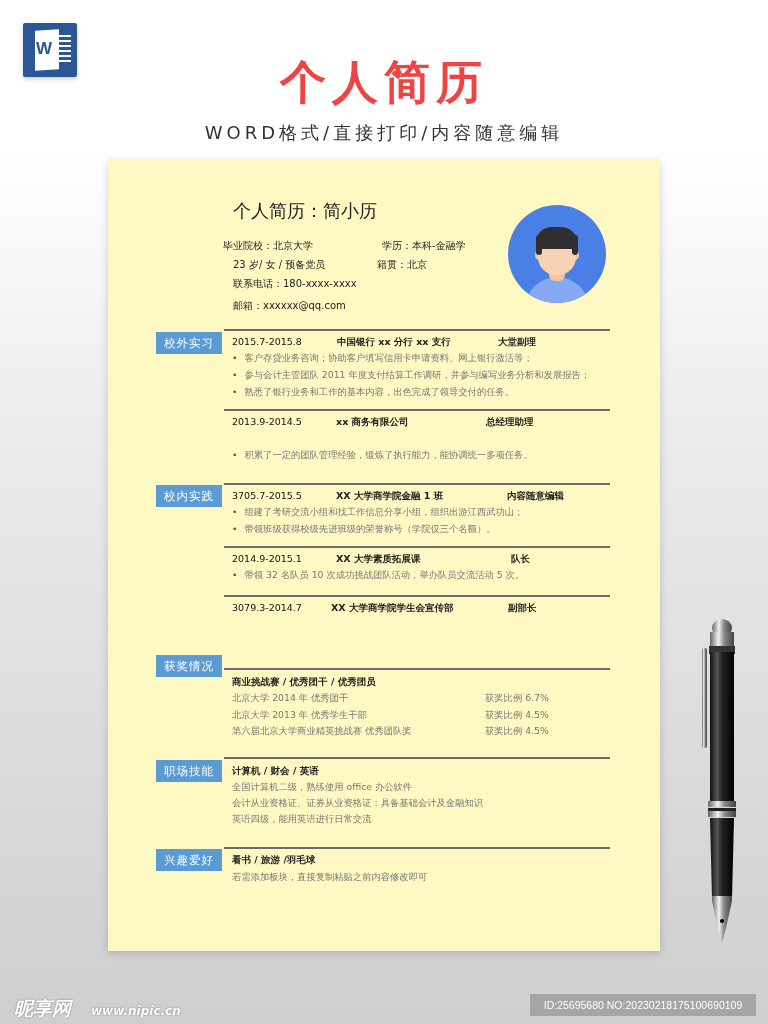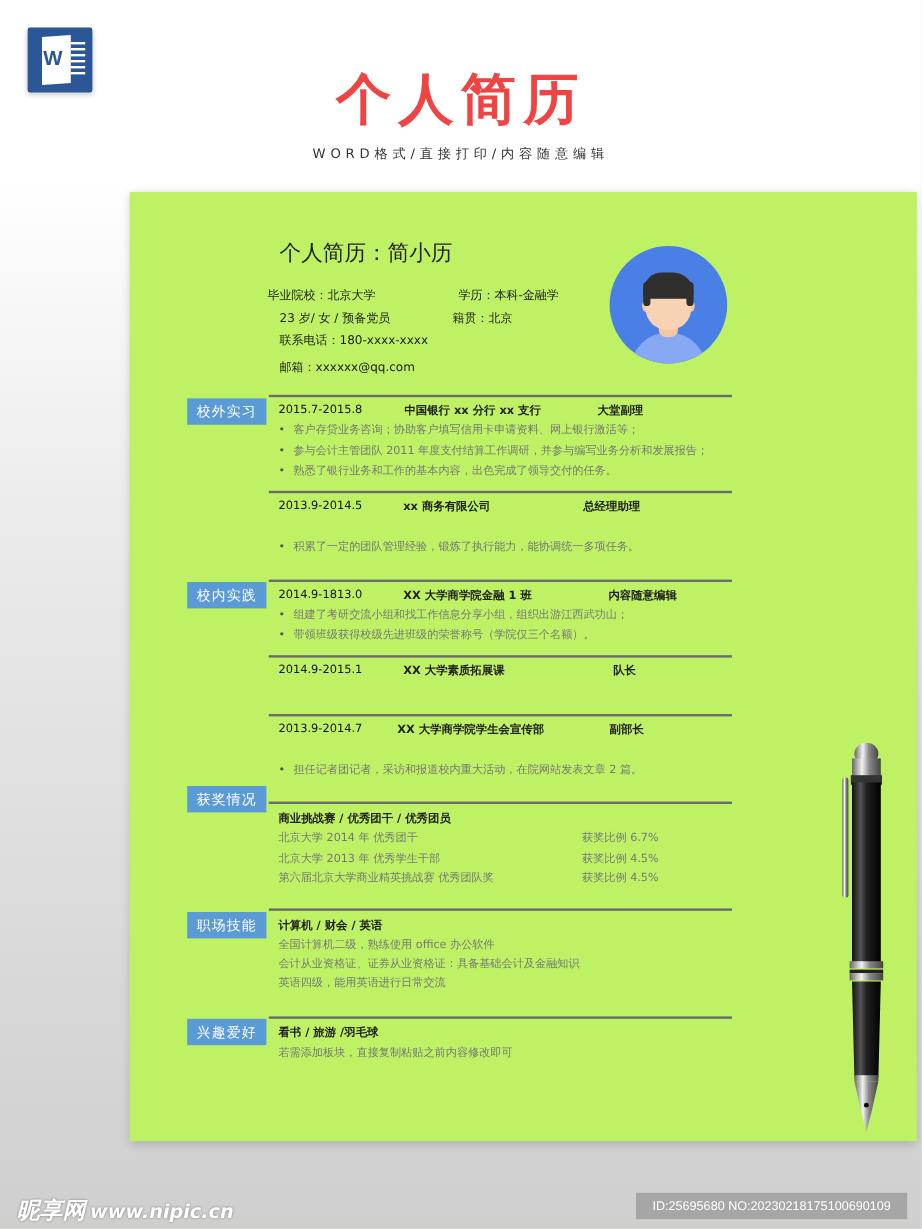--- a/index.html
+++ b/index.html
@@ -28,25 +28,25 @@
   }
   .word-icon .lines i {
     display: block; height: 2px; background: #fff; margin-bottom: 3px;
   }
   .main-title {
     position: absolute; left: 0; right: 0; top: 52px; text-align: center;
     font-size: 46px; font-weight: bold; letter-spacing: 6px; color: #ef4444;
   }
   .subtitle {
     position: absolute; left: 0; right: 0; top: 121px; text-align: center;
-    font-size: 11px; letter-spacing: 4px; color: #333;
+    font-size: 18px; letter-spacing: 4px; color: #333;
   }
   .paper {
-    position: absolute; left: 108px; top: 160px; width: 656px; height: 791px;
-    background: #bef264;
+    position: absolute; left: 108px; top: 160px; width: 552px; height: 791px;
+    background: #fef9c3;
     box-shadow: 0 2px 8px rgba(0,0,0,0.18);
   }
   .p { position: absolute; }
   .name-title { left: 125px; top: 39px; font-size: 18px; color: #222; }
   .info { font-size: 10px; color: #222; }
   .avatar {
     position: absolute; left: 400px; top: 45px; width: 98px; height: 98px;
     border-radius: 50%; background: #4a7fe6; overflow: hidden;
   }
   .avatar .body {
@@ -93,21 +93,21 @@
   .bullet::before { content: "•"; color: #555; margin-right: 7px; }
   .plain { position: absolute; font-size: 9.3px; color: #777; white-space: nowrap; }
   .bold-line { position: absolute; font-size: 9.5px; color: #222; font-weight: bold; white-space: nowrap; }
   .pen {
     position: absolute; left: 700px; top: 618px; width: 44px; height: 330px;
   }
   .watermark {
     position: absolute; left: 14px; top: 996px; font-size: 19px; font-weight: bold; font-style: italic;
     color: #fff; text-shadow: 0 0 2px rgba(0,0,0,0.45); white-space: nowrap;
   }
-  .watermark .url { font-size: 16px; margin-left: 4px; }
+  .watermark .url { font-size: 12px; margin-left: 20px; }
   .id-box {
     position: absolute; left: 530px; top: 994px; width: 226px; height: 22px;
     background: #a6a6a6; color: #fff; font-size: 10.5px; font-family: "Liberation Sans", sans-serif;
     display: flex; align-items: center; justify-content: center; white-space: nowrap;
   }
 </style>
 </head>
 <body>
 
 <div class="word-icon">
@@ -163,41 +163,41 @@
   <div class="row-head" style="left:124px; top:256px; width:380px;">
     <span class="c1">2013.9-2014.5</span>
     <span class="c2" style="left:104px;">xx 商务有限公司</span>
     <span class="c3" style="left:254px;">总经理助理</span>
   </div>
   <div class="bullet" style="top:289px;">积累了一定的团队管理经验，锻炼了执行能力，能协调统一多项任务。</div>
 
   <div class="sec-label" style="top:325px;">校内实践</div>
   <div class="rule" style="top:323px;"></div>
   <div class="row-head" style="left:124px; top:330px; width:380px;">
-    <span class="c1">2014.9-1813.0</span>
+    <span class="c1">3705.7-2015.5</span>
     <span class="c2" style="left:104px;">XX 大学商学院金融 1 班</span>
     <span class="c3" style="left:275px;">内容随意编辑</span>
   </div>
   <div class="bullet" style="top:346px;">组建了考研交流小组和找工作信息分享小组，组织出游江西武功山；</div>
   <div class="bullet" style="top:363px;">带领班级获得校级先进班级的荣誉称号（学院仅三个名额）。</div>
 
   <div class="rule" style="top:386px;"></div>
   <div class="row-head" style="left:124px; top:393px; width:380px;">
     <span class="c1">2014.9-2015.1</span>
     <span class="c2" style="left:104px;">XX 大学素质拓展课</span>
     <span class="c3" style="left:279px;">队长</span>
   </div>
+  <div class="bullet" style="top:409px;">带领 32 名队员 10 次成功挑战团队活动，举办队员交流活动 5 次。</div>
 
   <div class="rule" style="top:435px;"></div>
   <div class="row-head" style="left:124px; top:442px; width:380px;">
-    <span class="c1">2013.9-2014.7</span>
+    <span class="c1">3079.3-2014.7</span>
     <span class="c2" style="left:99px;">XX 大学商学院学生会宣传部</span>
     <span class="c3" style="left:276px;">副部长</span>
   </div>
-  <div class="bullet" style="top:475px;">担任记者团记者，采访和报道校内重大活动，在院网站发表文章 2 篇。</div>
 
   <div class="sec-label" style="top:495px;">获奖情况</div>
   <div class="rule" style="top:508px;"></div>
   <div class="bold-line" style="left:124px; top:516px;">商业挑战赛 / 优秀团干 / 优秀团员</div>
   <div class="plain" style="left:124px; top:532px;">北京大学 2014 年  优秀团干</div>
   <div class="plain" style="left:377px; top:532px;">获奖比例 6.7%</div>
   <div class="plain" style="left:124px; top:549px;">北京大学 2013 年  优秀学生干部</div>
   <div class="plain" style="left:377px; top:549px;">获奖比例 4.5%</div>
   <div class="plain" style="left:124px; top:565px;">第六届北京大学商业精英挑战赛  优秀团队奖</div>
   <div class="plain" style="left:377px; top:565px;">获奖比例 4.5%</div>

